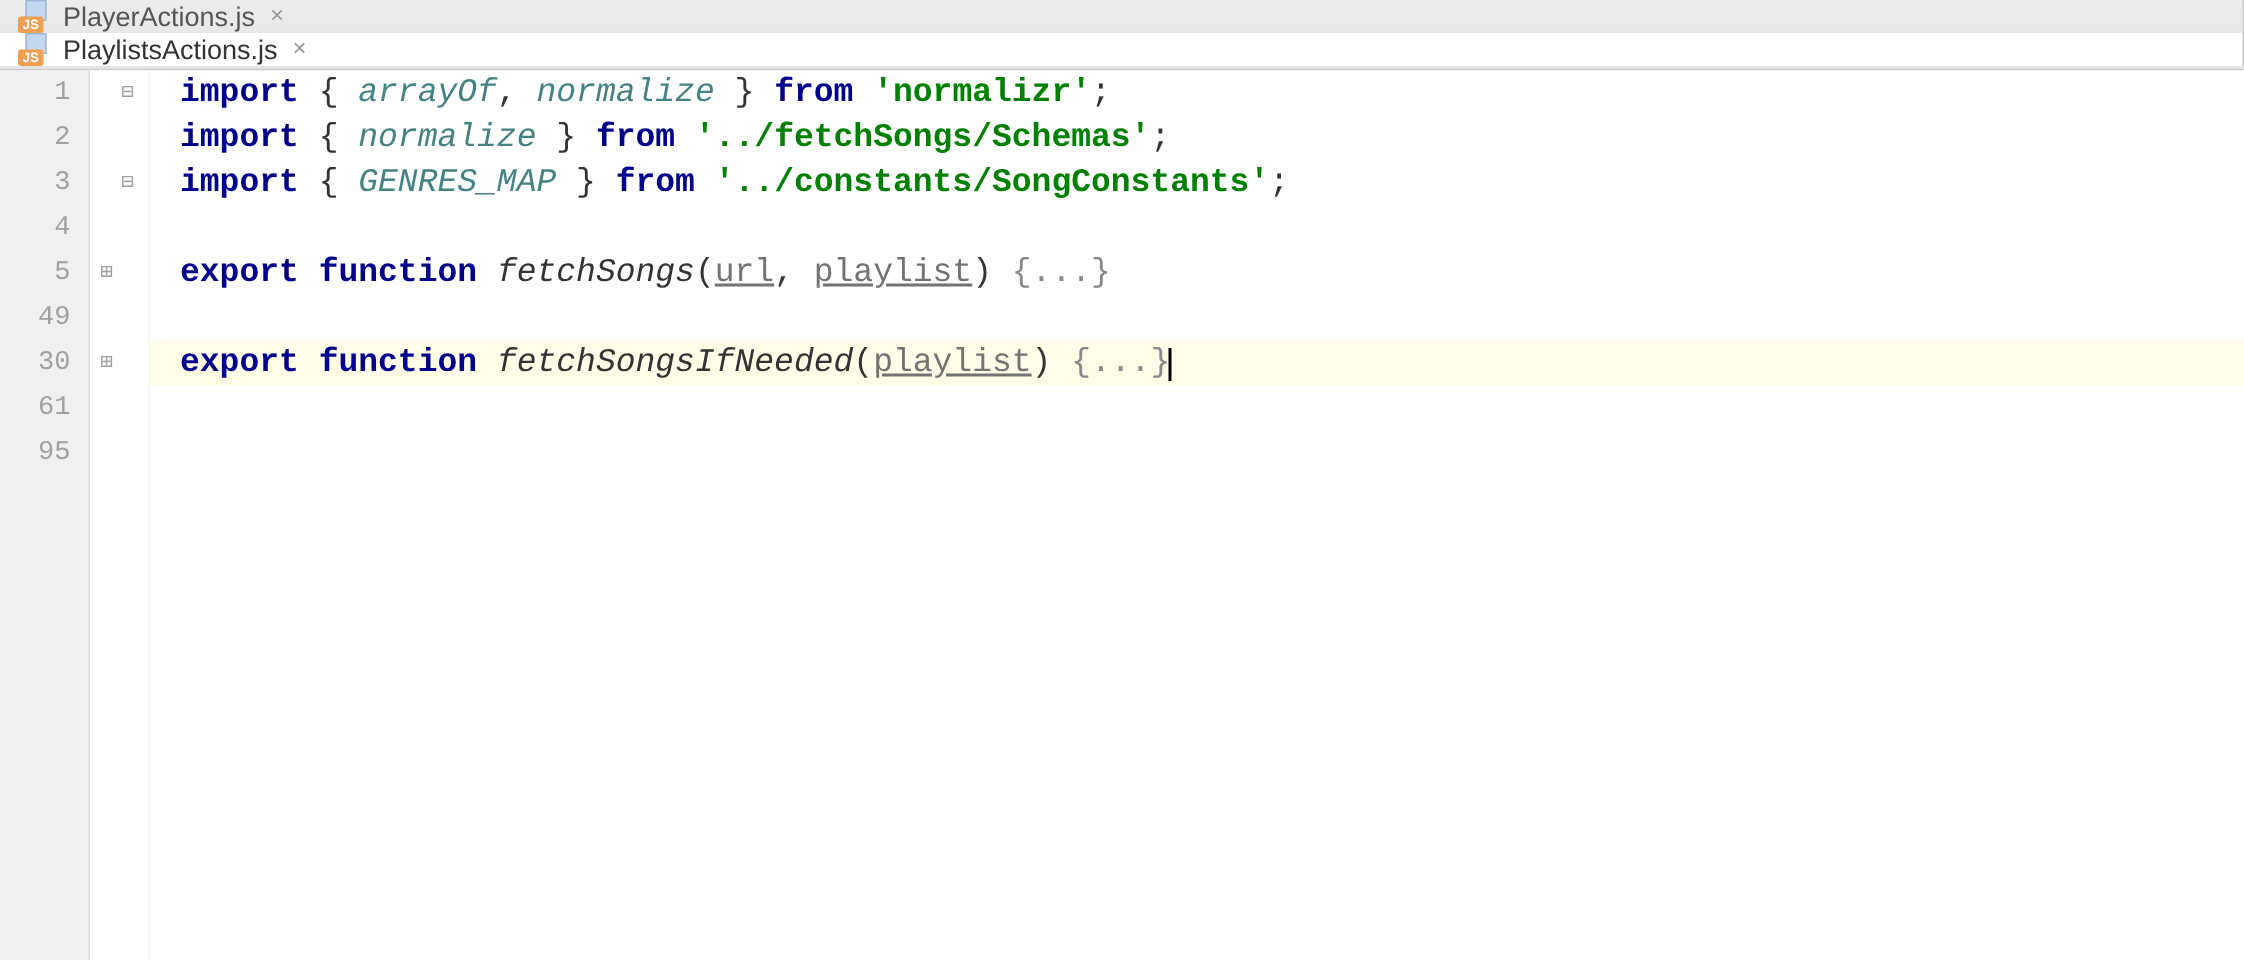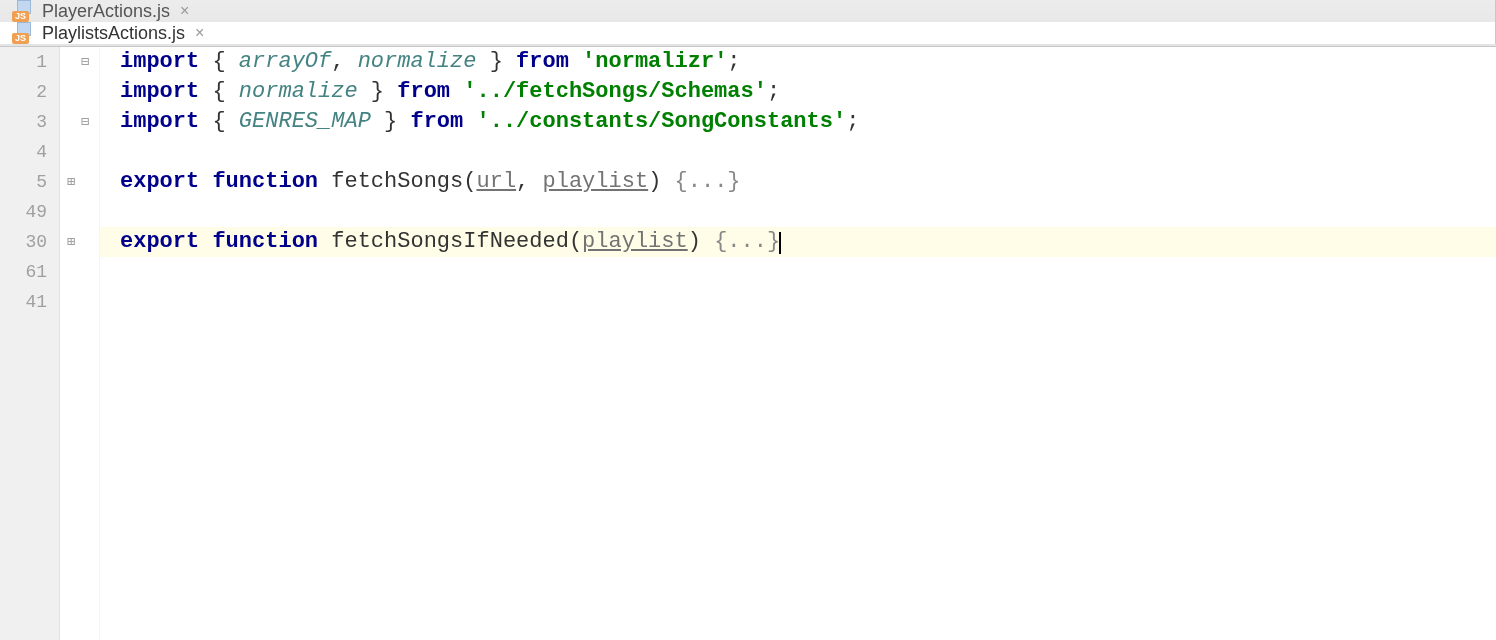--- a/index.html
+++ b/index.html
@@ -115,21 +115,21 @@
     white-space: pre;
     padding-left: 20px;
   }
   .line.hl {
     background: #fffde7;
   }
   .kw { color: #00008b; font-weight: bold; }
   .id-teal { color: #458383; font-style: italic; }
   .str { color: #008000; font-weight: bold; }
   .punct { color: #333; }
-  .fn-name { color: #333; }
+  .fn-name { color: #333; font-style: italic; }
   .param { color: #737373; text-decoration: underline; }
   .folded { color: #888; }
   .caret {
     display: inline-block;
     width: 1.5px;
     height: 22px;
     background: #000;
     vertical-align: text-bottom;
     margin-left: -1px;
   }
@@ -153,21 +153,21 @@
 <div class="editor">
   <div class="gutter">
     <div>1</div>
     <div>2</div>
     <div>3</div>
     <div>4</div>
     <div>5</div>
     <div>49</div>
     <div>30</div>
     <div>61</div>
-    <div>41</div>
+    <div>95</div>
   </div>
 
   <div class="fold-col">
     <div class="fold-mark" style="top:0px">⊟</div>
     <div class="fold-mark" style="top:60px">⊟</div>
     <div class="fold-mark" style="top:120px;left:4px">⊞</div>
     <div class="fold-mark" style="top:180px;left:4px">⊞</div>
   </div>
 
   <div class="code-area">

